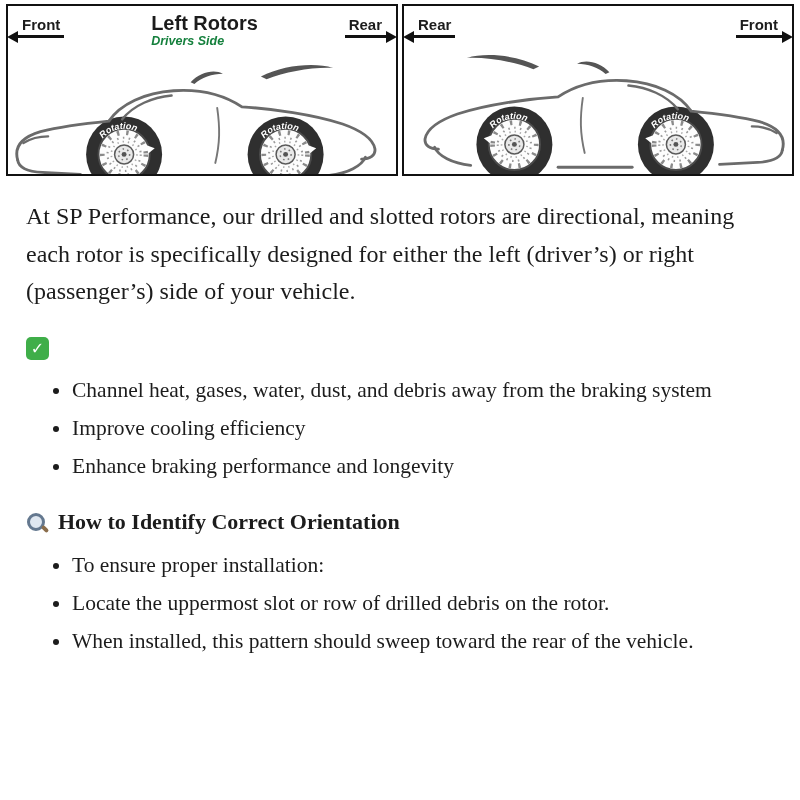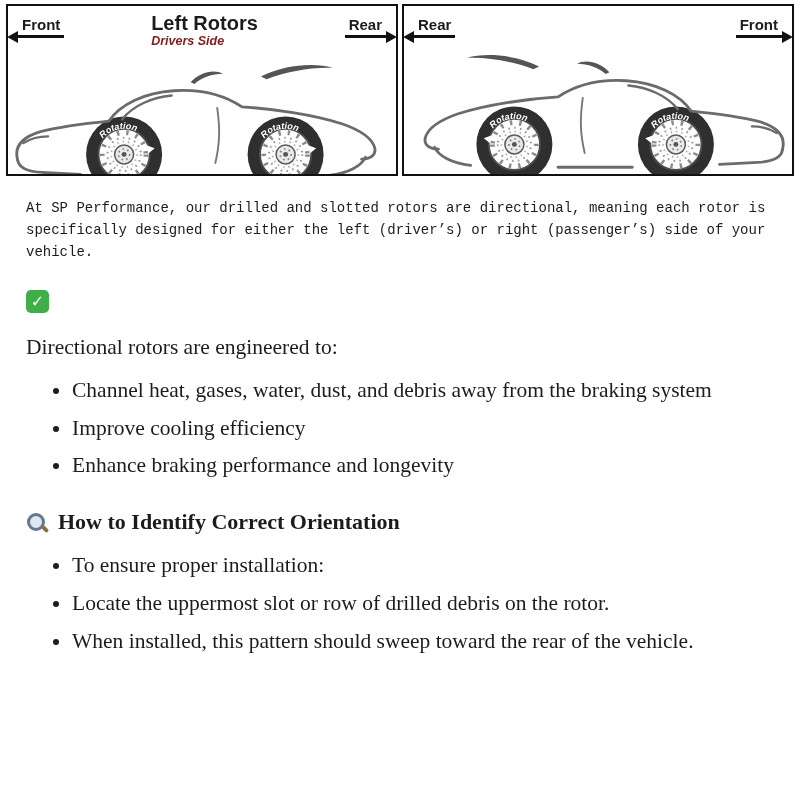--- a/index.html
+++ b/index.html
@@ -24,26 +24,26 @@
   .dir-left  .dir-label::before {
     content:""; position:absolute; left:-11px; bottom:-8px; width:0; height:0;
     border-top:6.5px solid transparent; border-bottom:6.5px solid transparent; border-right:11px solid #111;
   }
   .dir-right .dir-label::after {
     content:""; position:absolute; right:-11px; bottom:-8px; width:0; height:0;
     border-top:6.5px solid transparent; border-bottom:6.5px solid transparent; border-left:11px solid #111;
   }
   .panel-title-block { text-align:left; font-family:"Liberation Sans",sans-serif; }
   .panel-title { font-size:20px; font-weight:800; line-height:1.05; }
-  .panel-subtitle { font-size:12.5px; font-weight:700; font-style:italic; color:#7f1d1d; }
+  .panel-subtitle { font-size:12.5px; font-weight:700; font-style:italic; color:#15803d; }
   .car-svg { display:block; width:100%; height:152px; }
 
   
   .content { padding:2px 26px 0 26px; }
-  .intro { font-size:14px; line-height:1.57; margin:16px 0 4px 0;font-family:Liberation Mono, monospace; }
+  .intro { font-size:24px; line-height:1.57; margin:16px 0 4px 0; }
   .sect-head { display:flex; align-items:center; font-size:22px; margin:26px 0 4px 0; }
   .sect-head.bold { font-weight:700; }
   .sect-head.regular { font-weight:700; }
   .lead { font-size:21.5px; margin:22px 0 0 0; }
   ul.bullets { margin:14px 0 6px 0; padding-left:46px; }
   ul.bullets li { font-size:21.5px; line-height:1.57; margin:4px 0; }
 
   
   .check-icon {
     display:inline-flex; align-items:center; justify-content:center;
@@ -155,21 +155,20 @@
 </div>
 
 <div class="content">
 
   <p class="intro">At SP Performance, our drilled and slotted rotors are directional, meaning each rotor is specifically designed for either the left (driver’s) or right (passenger’s) side of your vehicle.</p>
 
   <div class="sect-head bold">
     <span class="check-icon">✓</span>
   </div>
 
-  <p class="lead">Directional rotors are engineered to:</p>
 
   <ul class="bullets">
     <li>Channel heat, gases, water, dust, and debris away from the braking system</li>
     <li>Improve cooling efficiency</li>
     <li>Enhance braking performance and longevity</li>
   </ul>
 
   <div class="sect-head regular">
     <span class="magnifier-icon">
       <span class="lens"></span>

